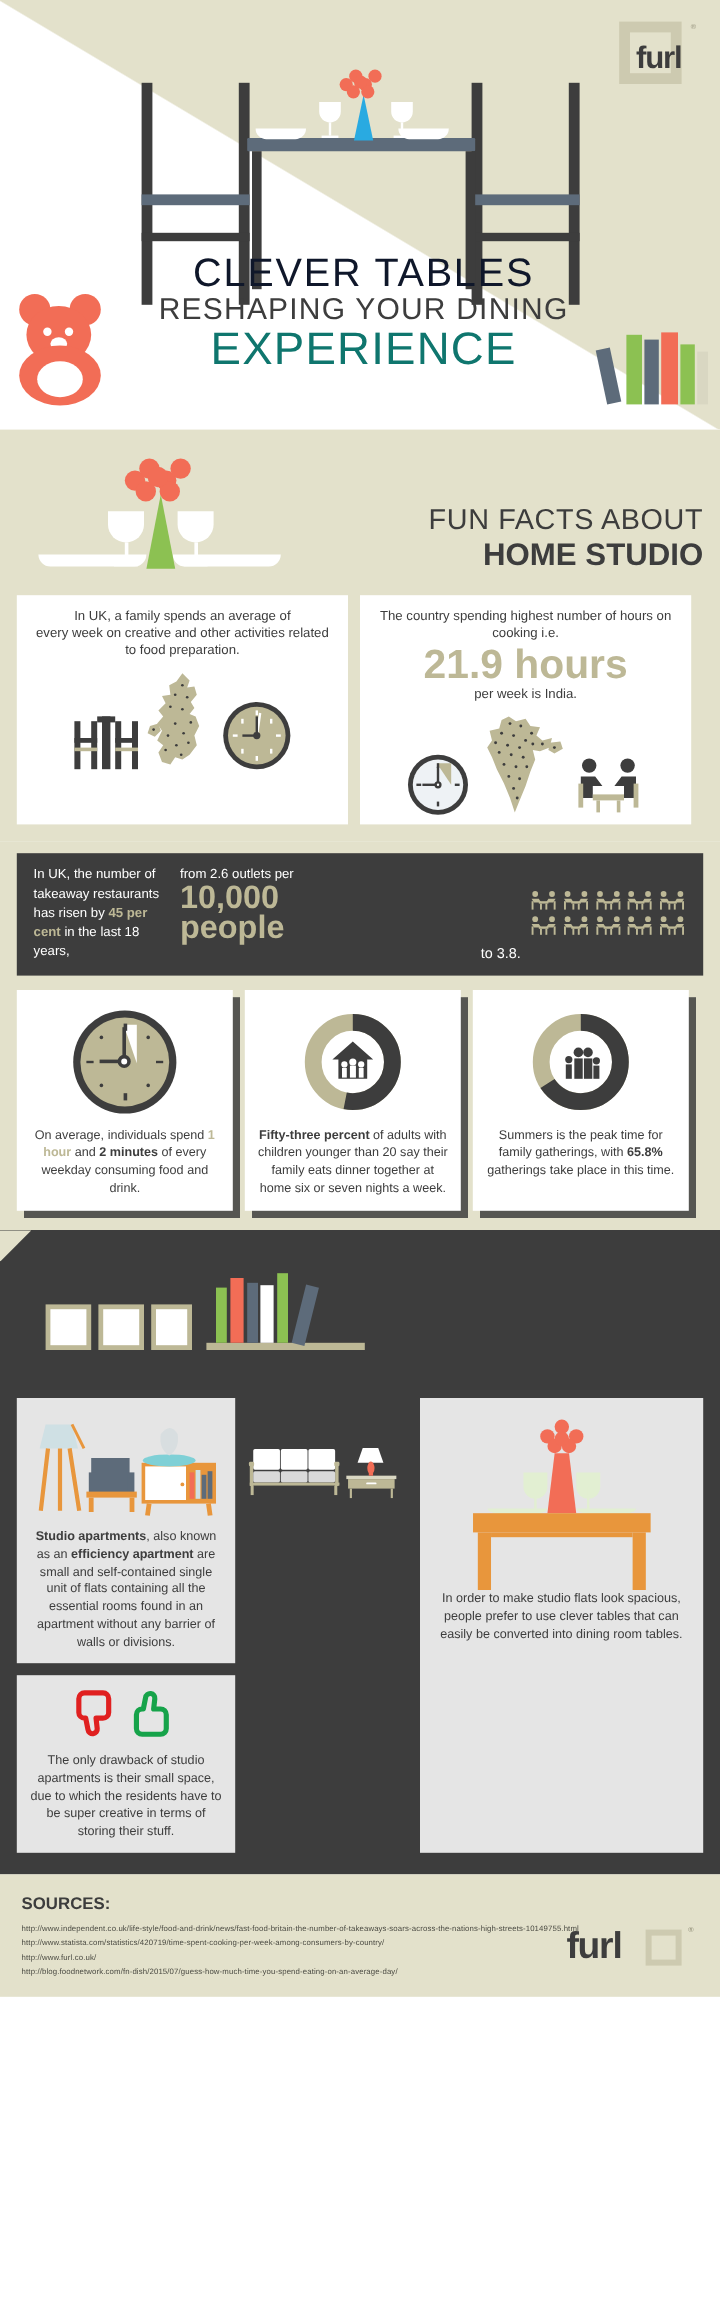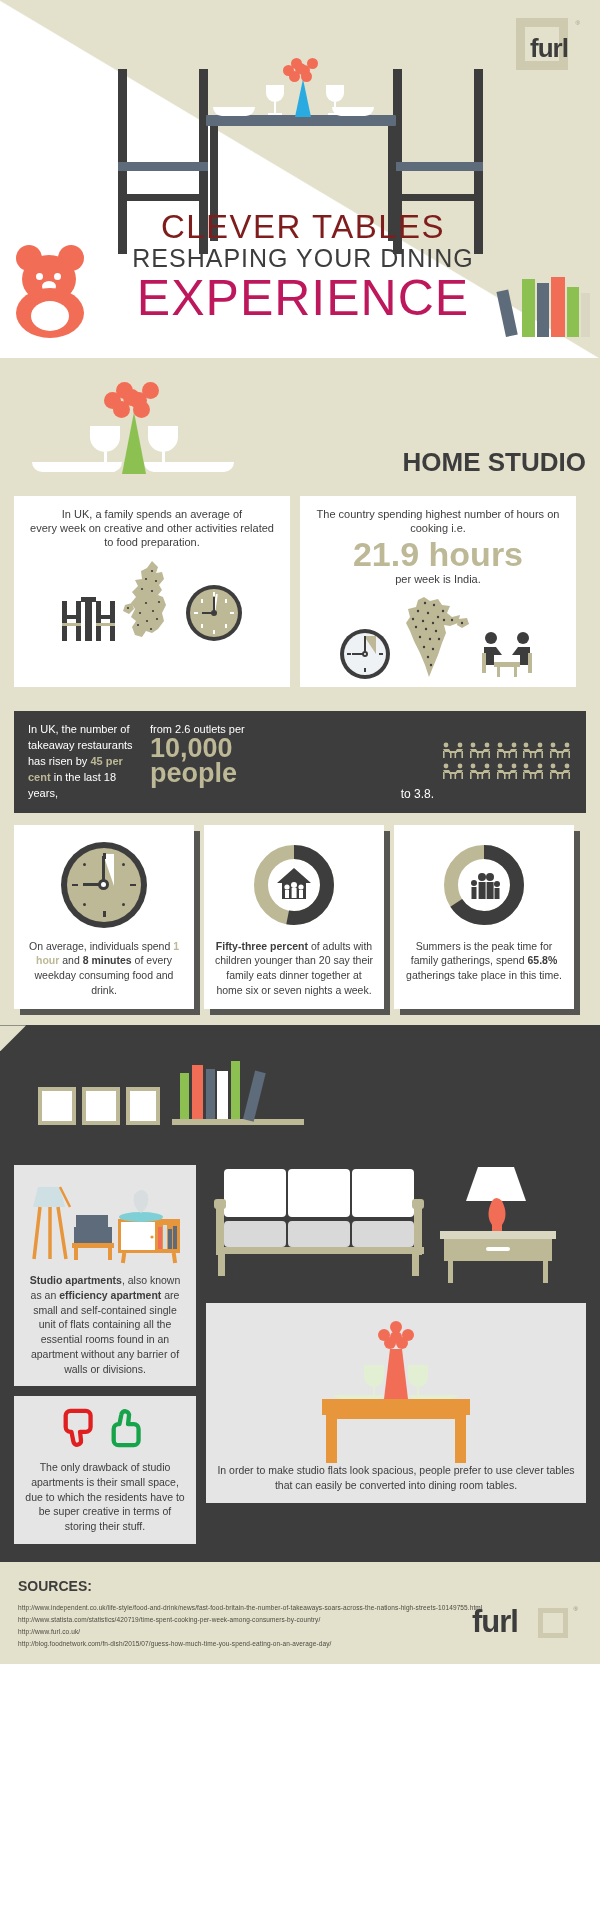--- a/index.html
+++ b/index.html
@@ -44,23 +44,23 @@
   .glass .stem { width:2px; height:11px; background:#fff; margin:0 auto; }
   .glass .foot { width:14px; height:2px; background:#fff; margin:0 auto; }
   .glass.l { left:148px; } .glass.r { left:208px; }
   .vase { position:absolute; left:177px; top:24px; width:0; height:0;
           border-left:8px solid transparent; border-right:8px solid transparent;
           border-bottom:38px solid #29aae1; }
   .flowers { position:absolute; left:165px; top:2px; width:36px; height:24px; }
   .fl { position:absolute; width:11px; height:11px; background:#f26d56; border-radius:50%; }
 
   .hero-title { position:absolute; left:88px; top:210px; width:430px; text-align:center; }
-  .ht1 { font-size:33px; letter-spacing:1.5px; color:#7f1d1d; font-weight:400; line-height:1.05; }
+  .ht1 { font-size:33px; letter-spacing:1.5px; color:#0f172a; font-weight:400; line-height:1.05; }
   .ht2 { font-size:25px; letter-spacing:1px; color:#3d3d3d; font-weight:400; line-height:1.1; }
-  .ht3 { font-size:50px; letter-spacing:1px; color:#be185d; font-weight:400; line-height:1.05; }
+  .ht3 { font-size:38px; letter-spacing:1px; color:#0f766e; font-weight:400; line-height:1.05; }
 
   .bear { position:absolute; left:14px; top:243px; width:78px; height:95px; }
   .bear .ear { position:absolute; width:26px; height:26px; border-radius:50%; background:#f26d56; }
   .bear .head { position:absolute; left:8px; top:12px; width:54px; height:48px; border-radius:50%; background:#f26d56; }
   .bear .eye { position:absolute; width:7px; height:7px; border-radius:50%; background:#fff; top:30px; }
   .bear .snout { position:absolute; left:28px; top:38px; width:14px; height:11px; border-radius:50%; background:#fff; }
   .bear .body { position:absolute; left:2px; top:45px; width:68px; height:50px; border-radius:50%;
                 background:#f26d56; }
   .bear .hole { position:absolute; left:17px; top:58px; width:38px; height:30px; border-radius:50%; background:#fff; }
 
@@ -138,21 +138,21 @@
   .st1 { font-size:21px; color:#bdb896; letter-spacing:0.5px; line-height:1.15; font-weight:400; }
   .st2 { font-size:27px; color:#fff; font-weight:bold; line-height:1.1; letter-spacing:-0.2px; }
   .shelf-art { position:relative; width:290px; height:110px; }
   .frame-sq { position:absolute; background:#bdb896; }
   .frame-sq i { position:absolute; inset:4px; background:#fff; display:block; }
   .shelf { position:absolute; background:#bdb896; }
   .sbk { position:absolute; bottom:0; }
 
   .studio-body { display:flex; gap:10px; margin-top:10px; }
   .s-left { width:182px; display:flex; flex-direction:column; gap:10px; }
-  .s-right { flex:1; display:flex; flex-direction:column; gap:10px; }
+  .s-right { flex:1; display:flex; flex-direction:row; gap:10px; }
   .w-card { background:#e5e5e5; padding:10px; text-align:center; }
   .w-card .cap { font-size:10.5px; color:#3d3d3d; line-height:1.4; }
   .w-card .cap b { font-weight:bold; }
 
   .room-ico { position:relative; width:162px; height:92px; margin:0 auto 6px auto; }
   .thumbs { display:flex; justify-content:center; gap:4px; margin-bottom:6px; height:48px; }
 
   .sofa-scene { position:relative; height:128px; }
   .table-scene { position:relative; height:150px; }
 
@@ -266,20 +266,21 @@
           <span class="cp-fl" style="left:0;top:12px"></span>
             <span class="cp-fl" style="left:12px;top:2px"></span>
           <span class="cp-fl" style="left:26px;top:12px"></span>
             <span class="cp-fl" style="left:38px;top:2px"></span>
           <span class="cp-fl" style="left:9px;top:21px"></span>
             <span class="cp-fl" style="left:29px;top:21px"></span>
           <span class="cp-fl" style="left:19px;top:9px"></span>
         </div>
       </div>
       <div class="facts-title">
+        <div class="ft1">FUN FACTS ABOUT</div>
         <div class="ft2">HOME STUDIO</div>
       </div>
     </div>
 
     <div class="fact-row">
 
       <div class="fact-card">
         <div class="lead">In UK, a family spends an average of</div>
         <div class="tail">every week on creative and other activities related to food preparation.</div>
         <div class="fact-icons">
@@ -543,21 +544,21 @@
           <span class="tick" style="left:42px;top:69px;background:#3d3d3d;width:2.5px;height:6px"></span>
           <span class="tick" style="left:11px;top:42px;background:#3d3d3d;width:6px;height:2.5px"></span>
           <span class="tick" style="left:69px;top:42px;background:#3d3d3d;width:6px;height:2.5px"></span>
           <span class="tick" style="left:22px;top:21px;background:#3d3d3d;width:3px;height:3px;border-radius:50%"></span>
           <span class="tick" style="left:61px;top:21px;background:#3d3d3d;width:3px;height:3px;border-radius:50%"></span>
           <span class="tick" style="left:22px;top:61px;background:#3d3d3d;width:3px;height:3px;border-radius:50%"></span>
           <span class="tick" style="left:61px;top:61px;background:#3d3d3d;width:3px;height:3px;border-radius:50%"></span>
         </div>
       </div>
       <div class="cap">
-        <span>On average, individuals spend </span><span class="accent">1 hour</span><span> and </span><b>8 minutes</b><span> of every weekday consuming food and drink.</span>
+        <span>On average, individuals spend </span><span class="accent">1 hour</span><span> and </span><b>2 minutes</b><span> of every weekday consuming food and drink.</span>
       </div>
     </div>
 
     <div class="tri-card">
       <div class="tri-ico">
         <svg viewBox="0 0 86 86" width="86" height="86">
           <circle cx="43" cy="43" r="33" fill="none" stroke="#bdb896" stroke-width="14"></circle>
           <circle cx="43" cy="43" r="33" fill="none" stroke="#3d3d3d" stroke-width="14" stroke-dasharray="109.9 97.4" transform="rotate(-90 43 43)"></circle>
           <path d="M43 26 L60 41 h-5 v16 H31 V41 h-5 Z" fill="#3d3d3d"></path>
           <circle cx="36" cy="45" r="2.6" fill="#fff"></circle>
@@ -582,21 +583,21 @@
             <rect x="30.5" y="45" width="5" height="12" fill="#3d3d3d"></rect>
           <circle cx="41" cy="35" r="4" fill="#3d3d3d"></circle>
             <rect x="37.6" y="40" width="7" height="17" fill="#3d3d3d"></rect>
           <circle cx="49" cy="35" r="4" fill="#3d3d3d"></circle>
             <rect x="45.6" y="40" width="7" height="17" fill="#3d3d3d"></rect>
           <circle cx="56" cy="42" r="3" fill="#3d3d3d"></circle>
             <rect x="53.5" y="46" width="5" height="11" fill="#3d3d3d"></rect>
         </svg>
       </div>
       <div class="cap">
-        <span>Summers is the peak time for family gatherings, spend </span><b>65.8%</b><span> gatherings take place in this time.</span>
+        <span>Summers is the peak time for family gatherings, with </span><b>65.8%</b><span> gatherings take place in this time.</span>
       </div>
     </div>
   </section>
 
   <section class="studio">
     <div class="studio-head">
       <div class="shelf-art">
         <span class="frame-sq" style="left:24px;top:42px;width:38px;height:38px">
             <i></i>
           </span>

